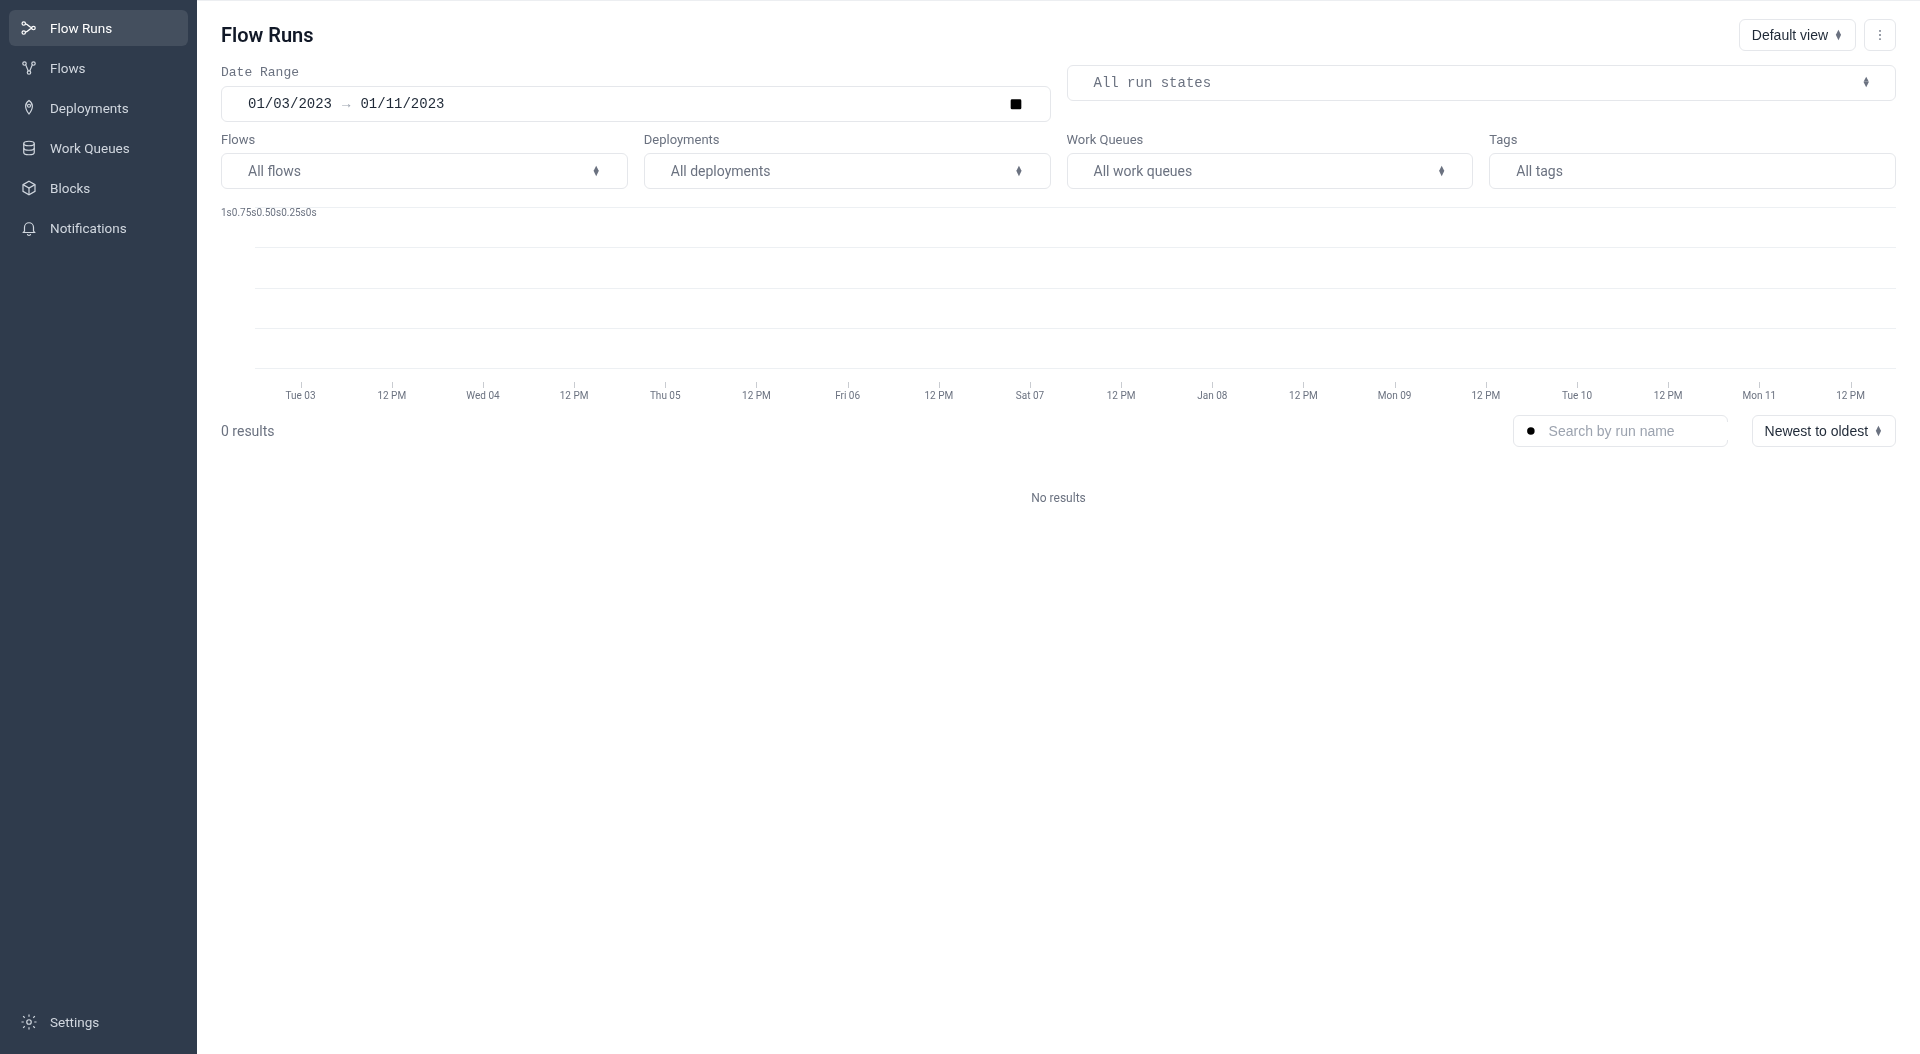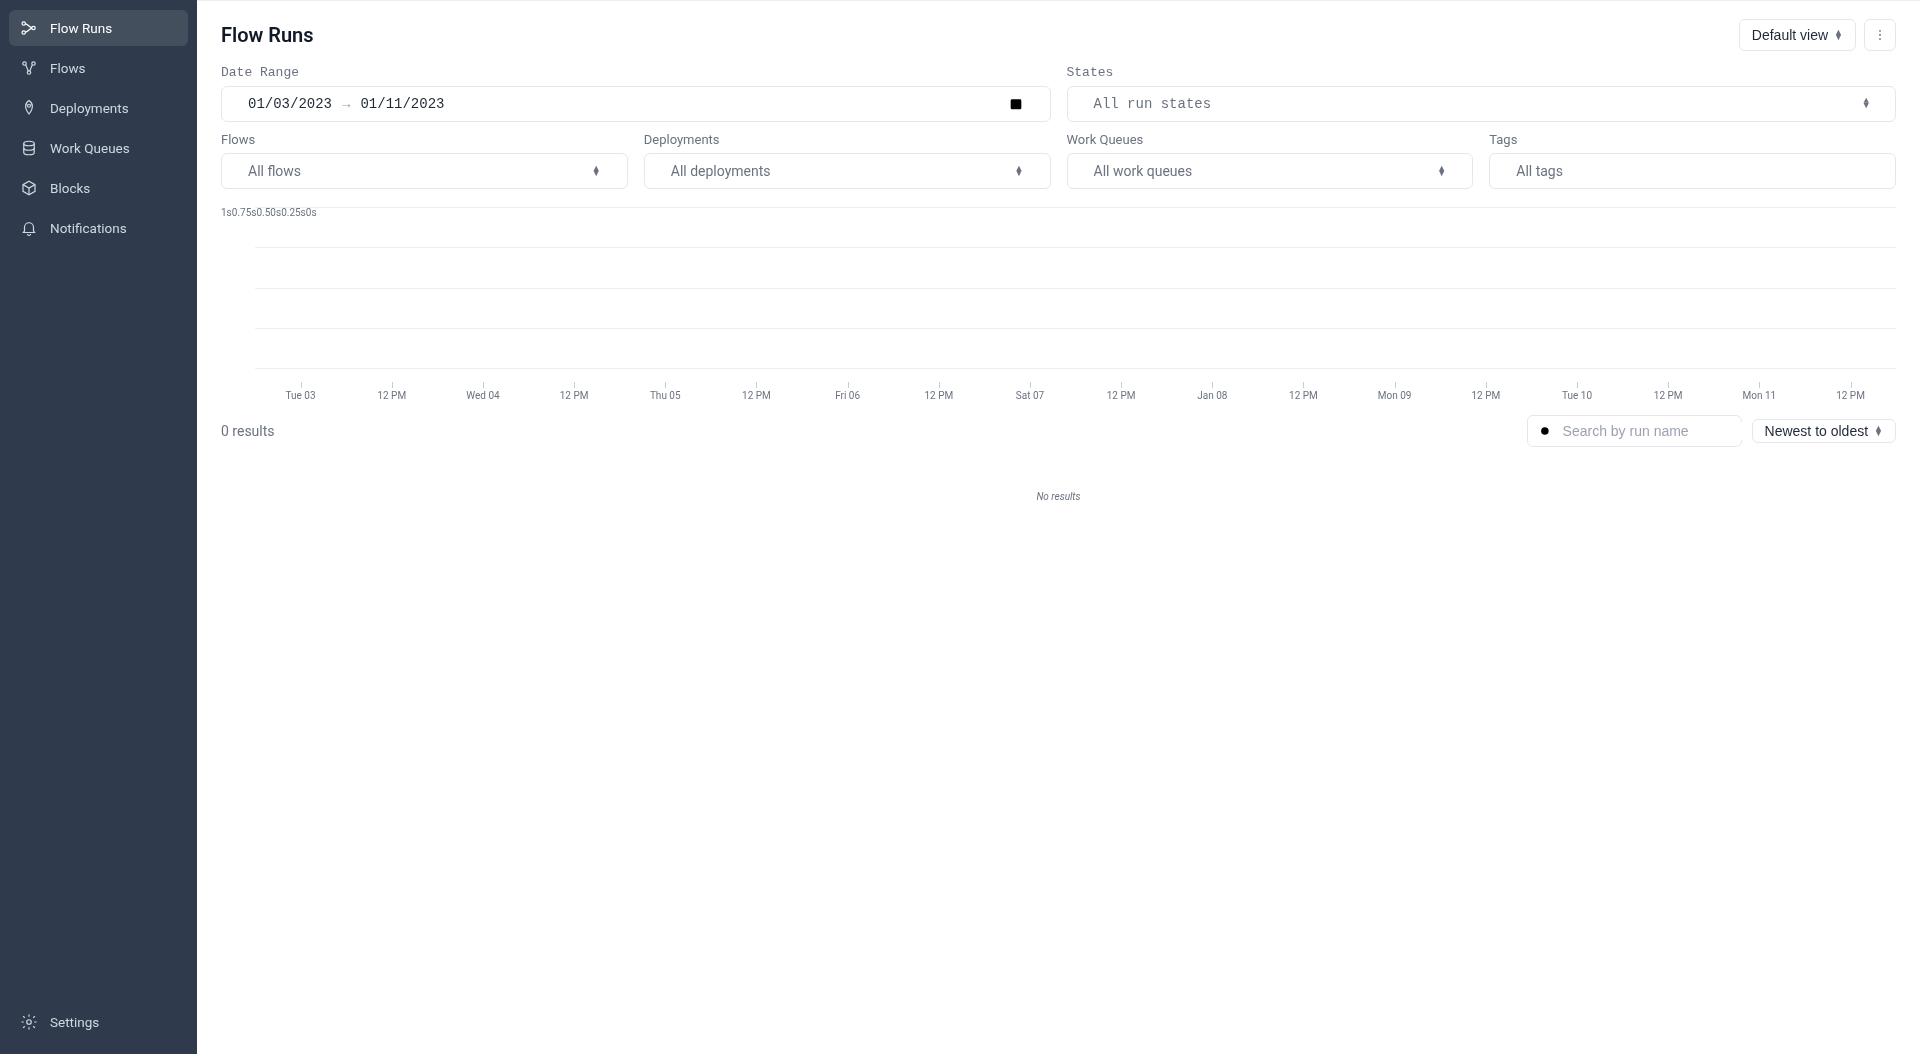--- a/index.html
+++ b/index.html
@@ -176,21 +176,21 @@
   .results-count { color: var(--muted); font-size:14px; }
   .search-field {
     display:flex; align-items:center; gap:8px;
     border:1px solid var(--border); border-radius:6px; padding:6px 10px;
     width: 215px;
   }
   .search-field input {
     border:none; outline:none; font-size:14px; flex:1; color:var(--text);
   }
   .search-field input::placeholder { color:#9ca3af; }
-  .no-results { text-align:center; color:var(--muted); font-size:10px; padding: 24px 0; font-style: italic; }
+  .no-results { text-align:center; color:var(--muted); font-size:12px; padding: 24px 0; }
 
   
   svg { display:block; }
   .icon svg { stroke: currentColor; fill:none; stroke-width:1.6; }
 </style>
 </head>
 <body>
 
 <div class="app">
   <aside class="sidebar">
@@ -306,21 +306,20 @@
             </span>
             <span style="color:#6b7280;">
               <svg viewBox="0 0 24 24" width="16" height="16">
                   <rect x="4" y="5" width="16" height="15" rx="2"></rect>
                   <path d="M4 9h16M8 3v4M16 3v4"></path>
                 </svg>
             </span>
           </div>
         </div>
         <div class="filter-group span-2">
-          <div class="filter-label">States</div>
           <div class="field">
             <span class="placeholder">All run states</span>
             <span class="chevrons">
                 <span>▲</span>
                 <span>▼</span>
               </span>
           </div>
         </div>
 
         <div class="filter-group">
@@ -397,21 +396,21 @@
                 <div class="x-tick">12 PM</div>
                 <div class="x-tick">Mon 11</div>
                 <div class="x-tick">12 PM</div>
               </div>
           </div>
         </div>
       </div>
 
       <div class="results-bar">
         <div class="results-count">0 results</div>
-        <div style="display:flex; gap:10px; align-items:center;">
+        <div style="display:flex; gap:24px; ">
           <div class="search-field">
             <span style="color:#6b7280;">
               <svg viewBox="0 0 24 24" width="15" height="15">
                   <circle cx="11" cy="11" r="6"></circle>
                   <path d="M20 20l-4-4"></path>
                 </svg>
             </span>
             <input type="text" placeholder="Search by run name" style="">
           </div>
           <button class="btn">

